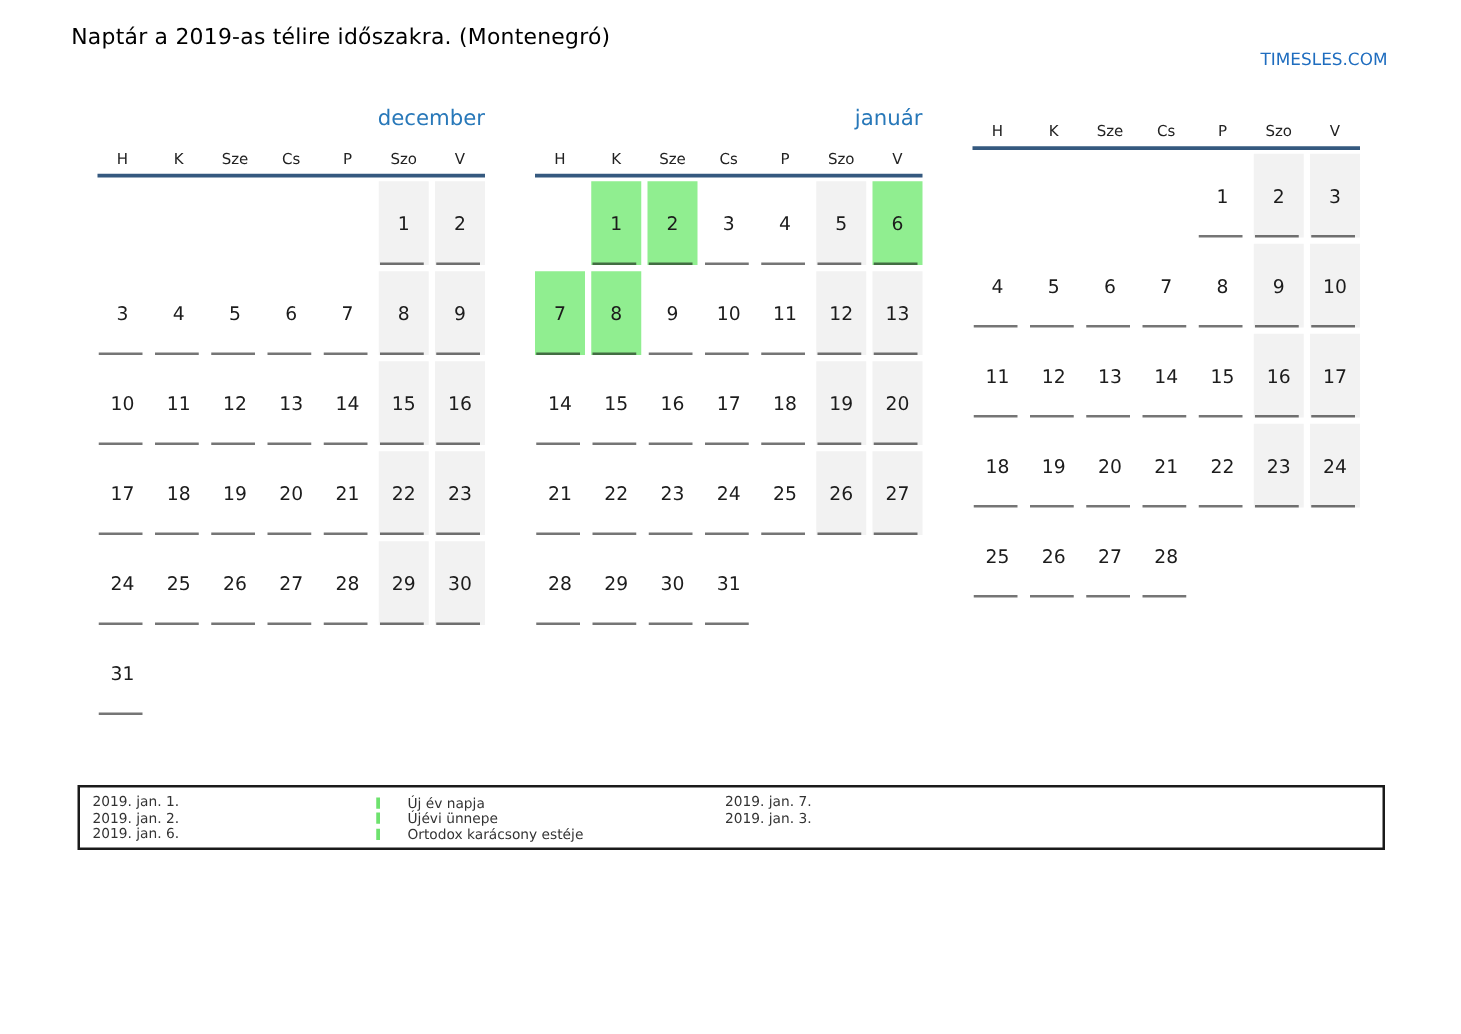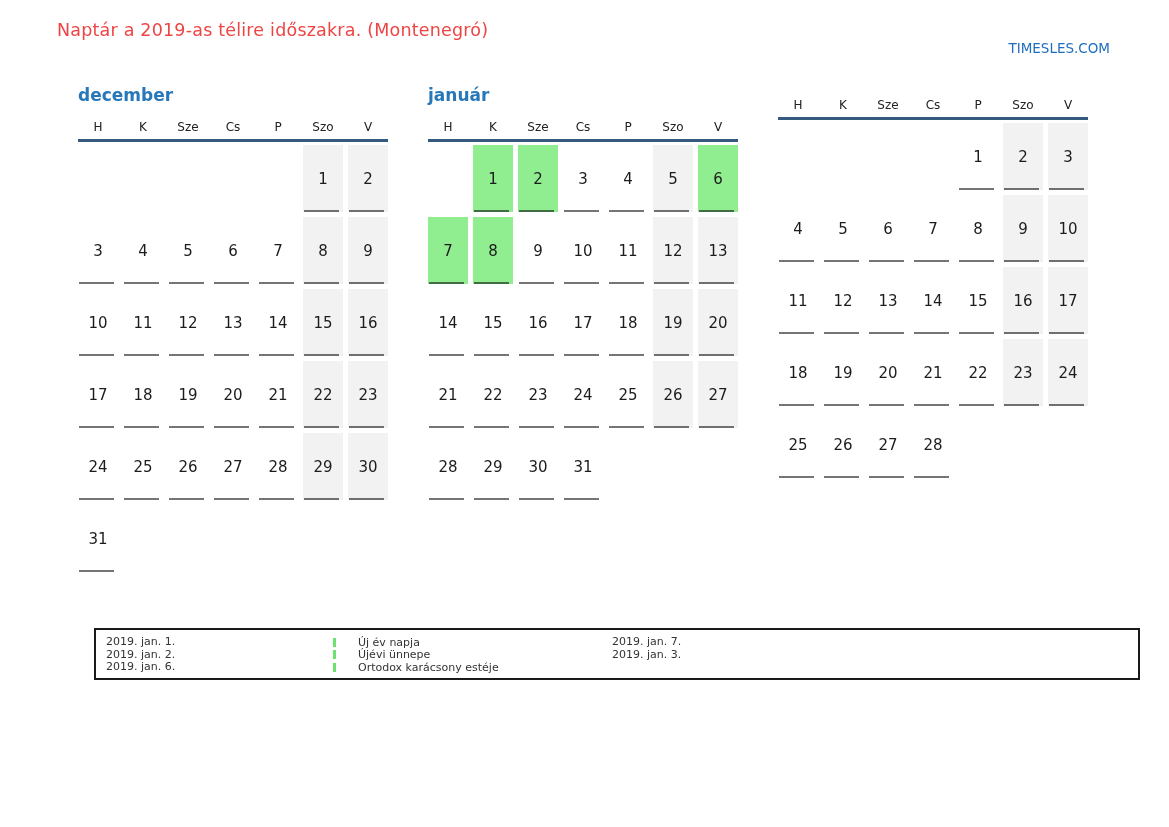--- a/index.html
+++ b/index.html
@@ -14,37 +14,37 @@
   html, body { margin: 0; padding: 0; }
   body {
     width: 1169px; height: 827px;
     background: #ffffff;
     font-family: "DejaVu Sans", sans-serif;
     position: relative;
     overflow: hidden;
   }
   .page-title {
     position: absolute; left: 57px; top: 20px;
-    font-size: 17.5px; color: #ef4444; font-weight: normal; margin: 0;
+    font-size: 17.5px; color: #000000; font-weight: normal; margin: 0;
     letter-spacing: 0.2px;
     text-align: right;
   }
   .site-link {
     position: absolute; right: 59px; top: 40px;
     font-size: 13.5px; color: var(--link);
     text-decoration: none; cursor: pointer;
   }
   .months {
     position: absolute; left: 78px; top: 84px;
     display: flex; gap: 40px;
   }
   .month { width: 310px; }
   .month-title {
-    height: 22px; line-height: 22px; text-align: left;
-    font-size: 17px; color: var(--accent); font-weight: bold;
+    height: 22px; line-height: 22px; text-align: right;
+    font-size: 17px; color: var(--accent);
   }
   .weekdays {
     display: grid; grid-template-columns: repeat(7, 40px); column-gap: 5px;
     margin-top: 12px;
   }
   .weekday {
     height: 18px; line-height: 18px; text-align: center;
     font-size: 12px; color: #222222;
   }
   .hline { height: 3px; background: var(--hline); margin-top: 3px; }
@@ -61,21 +61,20 @@
   .cell.holiday { background: var(--holiday); }
   .cell .u {
     position: absolute; bottom: 0; left: 1px; right: 4px; height: 2px;
     background: rgba(0, 0, 0, 0.54);
   }
   .legend {
     position: absolute; left: 62px; top: 628px;
     width: 1046px; height: 52px;
     border: 2px solid #1a1a1a;
     background: #ffffff;
-    margin-left: 32px;
   }
   .legend-col {
     position: absolute; top: 6px;
     font-size: 11px; color: #333333; white-space: nowrap;
   }
   .legend-row { height: 12.5px; line-height: 12.5px; }
   .legend-name-row {
     height: 12.5px; display: flex; align-items: center; gap: 22px;
   }
   .marker { width: 3px; height: 9px; background: var(--marker); flex: 0 0 3px; }

